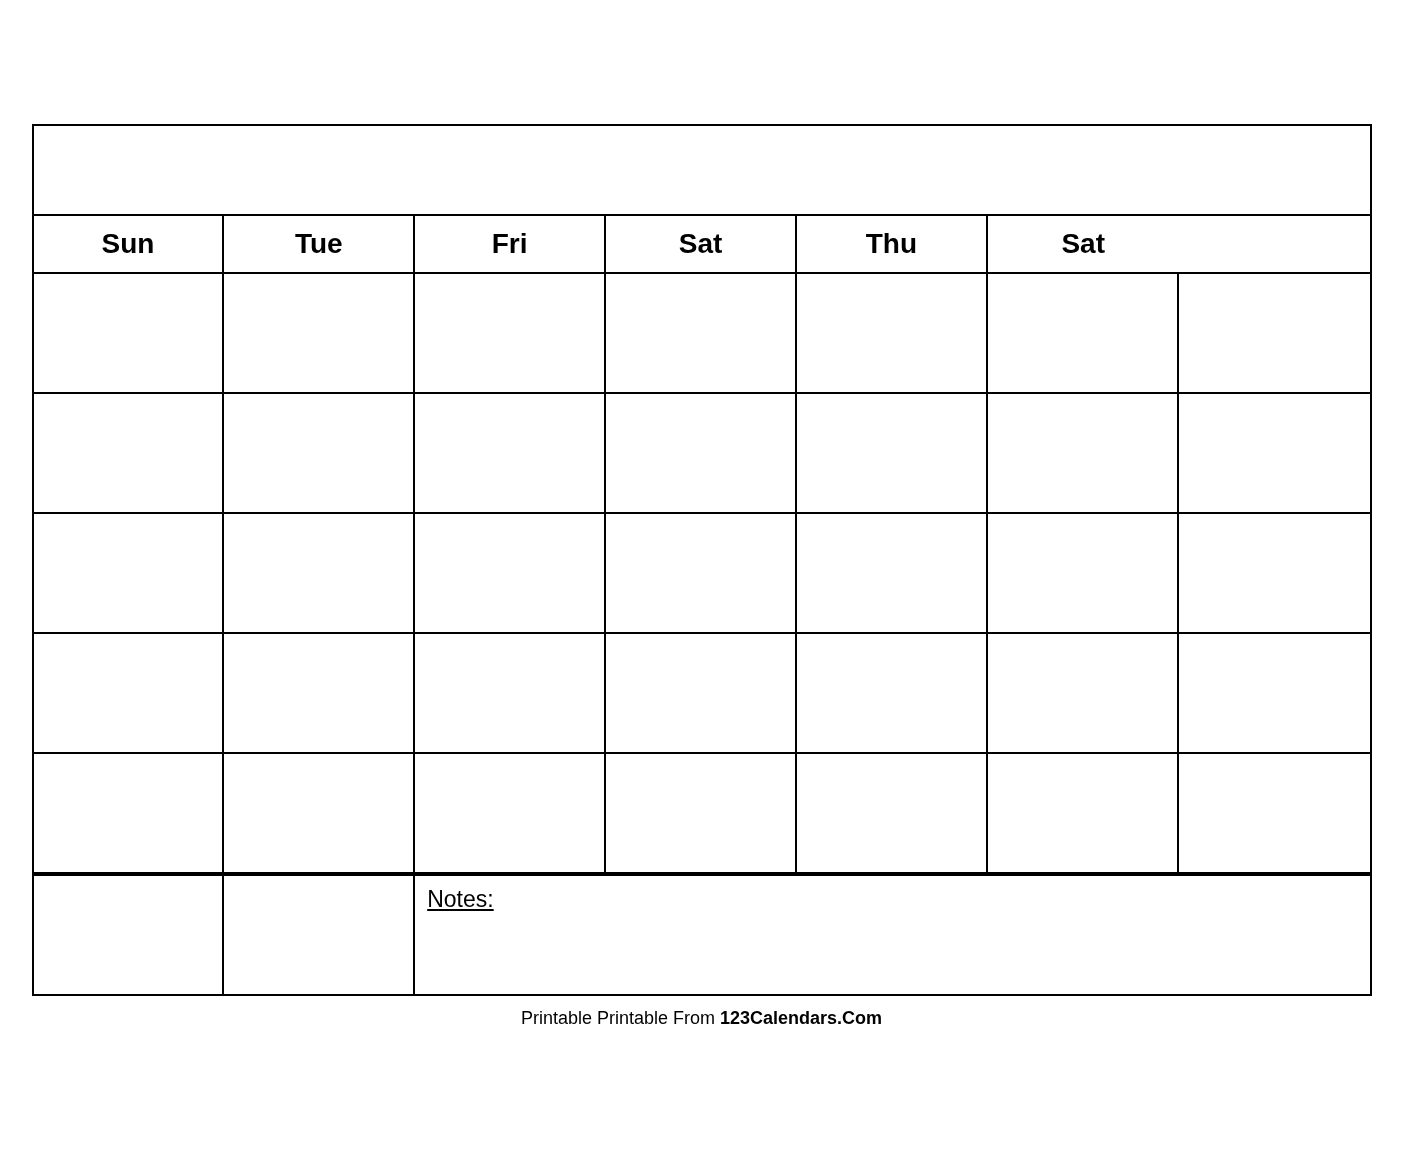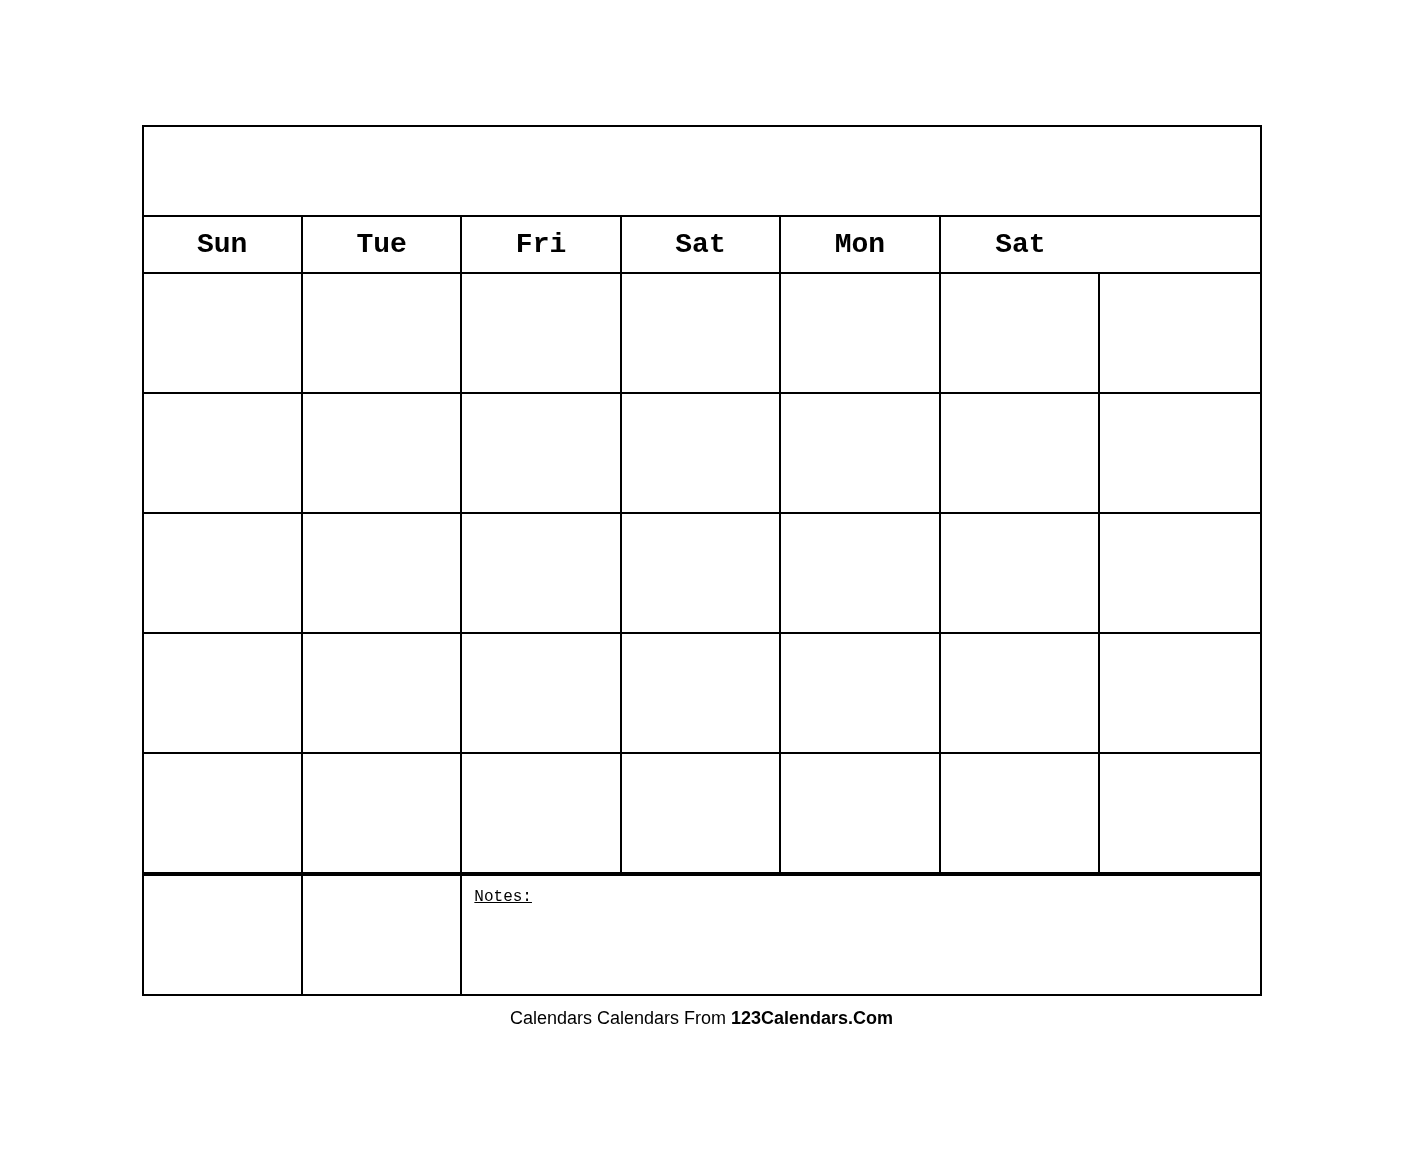--- a/index.html
+++ b/index.html
@@ -13,24 +13,23 @@
       height: 1153px;
       background: #ffffff;
       display: flex;
       flex-direction: column;
       align-items: center;
       justify-content: center;
       font-family: Arial, sans-serif;
     }
 
     .calendar-wrapper {
-      width: 1120px;
+      width: 1340px;
       border: 2.5px solid #000;
       background: #fff;
-      font-family: Liberation Mono, monospace;
     }
 
     .calendar-title-row {
       height: 90px;
       border-bottom: 2.5px solid #000;
       background: #fff;
     }
 
     .calendar-header {
       display: grid;
@@ -90,21 +89,21 @@
 
     .notes-cell-content {
       border-right: none;
       grid-column: span 5;
       padding: 10px 12px;
       font-size: 18px;
     }
 
     .notes-label {
       text-decoration: underline;
-      font-size: 16px;
+      font-size: 23px;
     }
 
     .footer {
       margin-top: 12px;
       text-align: center;
       font-size: 18px;
       color: #000;
     }
 
     .footer strong {
@@ -116,21 +115,21 @@
 
 <div class="calendar-wrapper">
 
   <div class="calendar-title-row"></div>
 
   <div class="calendar-header">
     <div class="header-cell">Sun</div>
     <div class="header-cell">Tue</div>
     <div class="header-cell">Fri</div>
     <div class="header-cell">Sat</div>
-    <div class="header-cell">Mon</div>
+    <div class="header-cell">Thu</div>
     <div class="header-cell">Sat</div>
   </div>
 
   <div class="calendar-body">
 
     <div class="calendar-row">
       <div class="calendar-cell"></div>
       <div class="calendar-cell"></div>
       <div class="calendar-cell"></div>
       <div class="calendar-cell"></div>
@@ -184,14 +183,14 @@
       <div class="notes-cell-empty"></div>
       <div class="notes-cell-content">
         <span class="notes-label">Notes:</span>
       </div>
     </div>
 
   </div>
 </div>
 
 <div class="footer">
-  <span>Calendars Calendars From </span><strong>123Calendars.Com</strong>
+  <span>Printable Printable From </span><strong>123Calendars.Com</strong>
 </div>
 
 </body></html>

